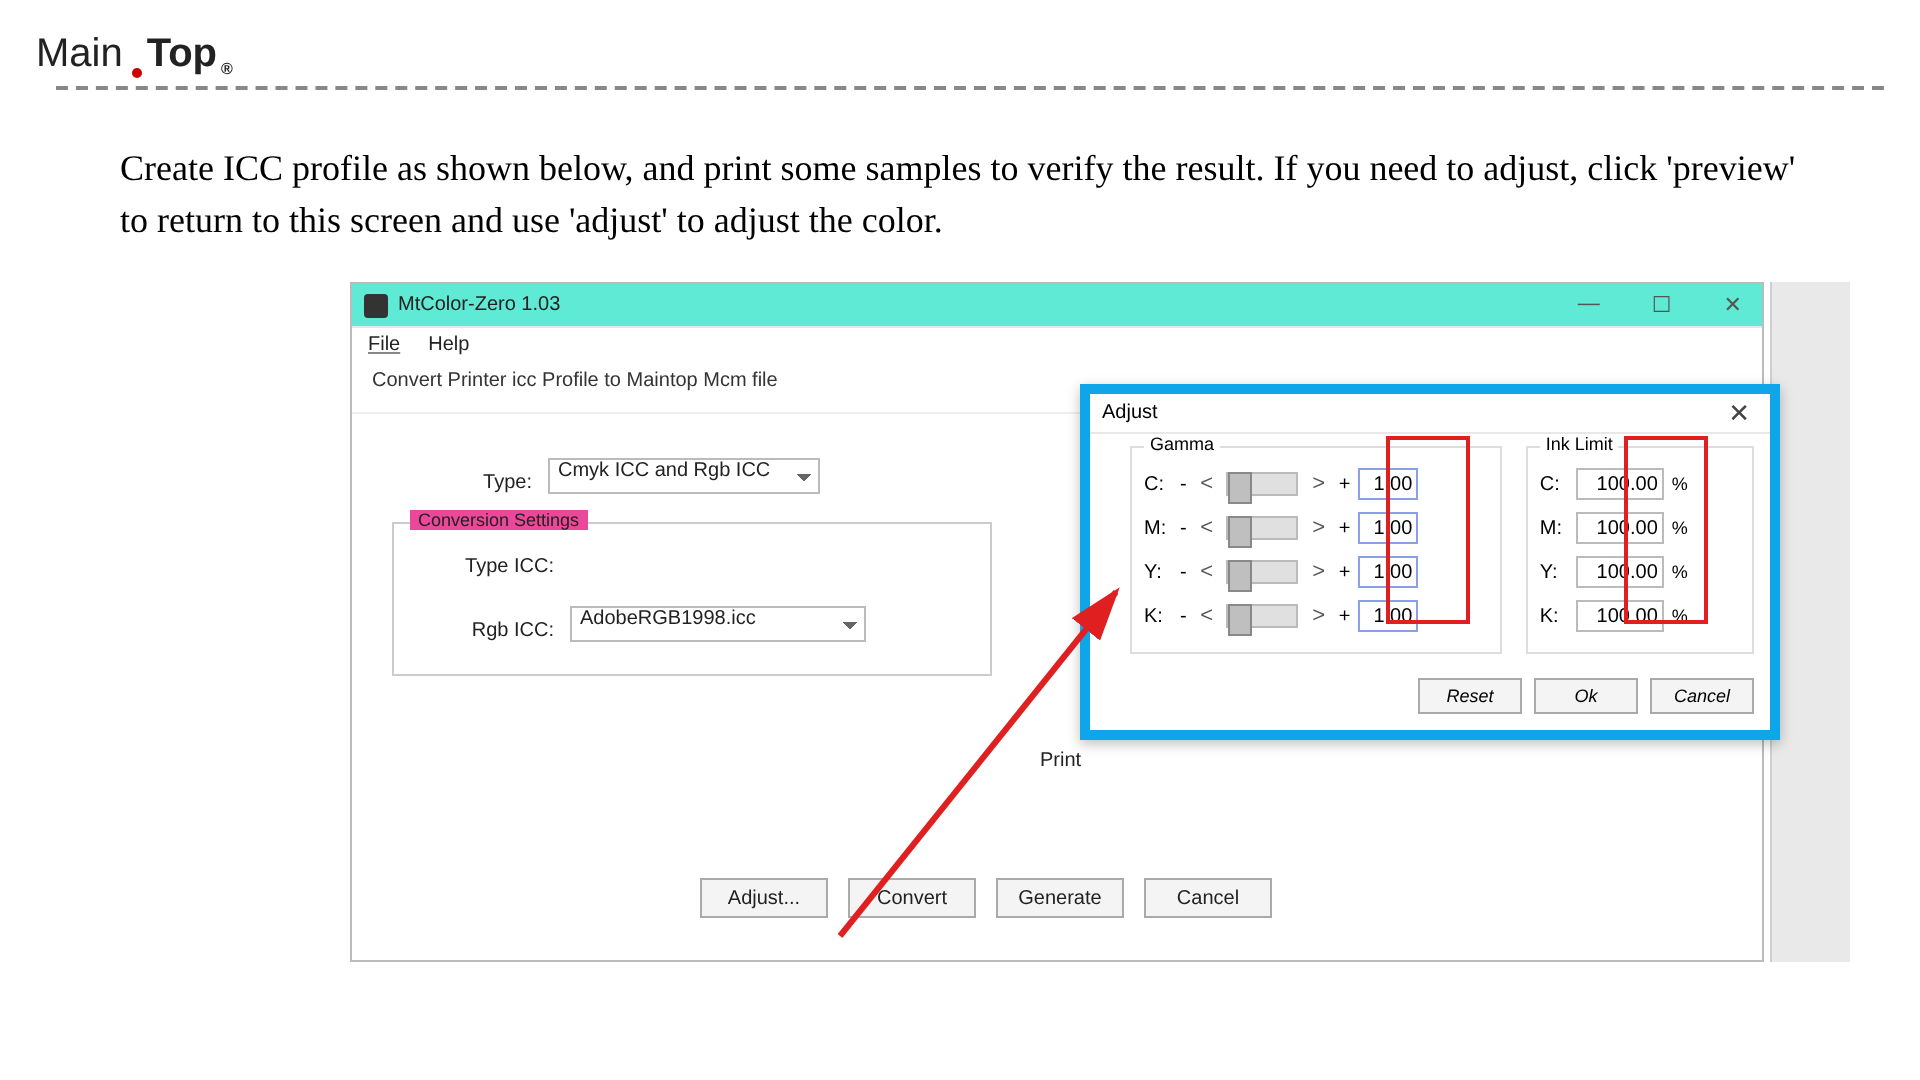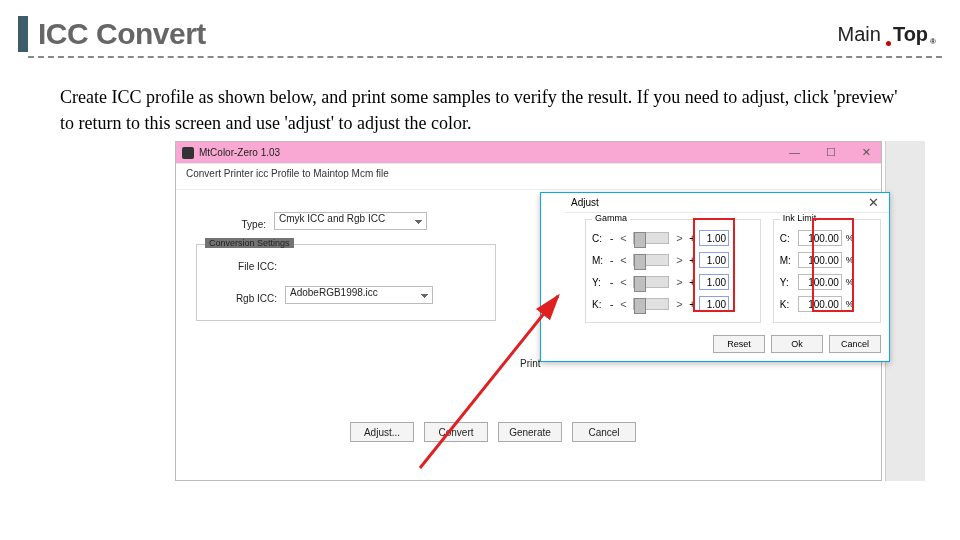--- a/index.html
+++ b/index.html
@@ -39,104 +39,99 @@
     left: 175px; top: 141px;
     width: 707px; height: 340px;
     background: #fff;
     border: 1px solid #bbb;
     font-size: 10px;
     color: #222;
   }
   .titlebar {
     display:flex; align-items:center; justify-content:space-between;
     height:22px; padding:0 4px 0 6px; border-bottom:1px solid #e6e6e6;
-    background:#f9a8d4;
+    background:#5eead4;
   }
   .titlebar .tleft { display:flex; align-items:center; gap:5px; }
   .tb-icon { width:12px; height:12px; background:#333; border-radius:2px; display:inline-block; }
   .winbtns { display:flex; gap:14px; color:#555; font-size:11px; }
   .winbtn { padding:2px 6px; }
   .menubar { display:flex; gap:14px; padding:3px 8px; font-size:10px; }
   .menubar span:first-child { text-decoration: underline; text-underline-offset:1px; text-decoration-color:#888;}
   .subtitle { padding:4px 10px 10px 10px; font-size:10px; color:#333; border-bottom:1px solid #eee;}
   .form-area { position:relative; padding: 16px 12px 12px 20px; height: 270px; }
 
   .row { display:flex; align-items:flex-end; margin: 6px 0; }
   .flabel { width: 70px; font-size:10px; text-align:right; margin-right:8px; color:#222;}
   select.combo, .combo {
     font-size:10px; height:18px; border:1px solid #bbb;
     background:#fff; padding:0 18px 0 4px; appearance:none;
     background-image: linear-gradient(45deg, transparent 50%, #666 50%), linear-gradient(135deg, #666 50%, transparent 50%);
     background-position: right 7px top 7px, right 3px top 7px;
     background-size: 4px 4px, 4px 4px;
     background-repeat: no-repeat;
   }
-  .combo.w1 { width: 153px; }
+  .combo.w1 { width: 136px; }
   .combo.w2 { width: 148px; }
 
   .group {
     border:1px solid #ccc; margin-top:14px; padding:10px 10px;
     position: relative; width: 300px;
   }
-  .group-title { position:absolute; top:-7px; left:8px; background:#737373; padding:0 4px; font-size:9px;}
+  .group-title { position:absolute; top:-7px; left:8px; background:#ec4899; padding:0 4px; font-size:9px;}
   .bottom-btns {
     position:absolute; left:174px; bottom:18px;
     display:flex; gap:10px;
   }
   .btn {
     min-width:64px; height:20px; font-size:10px; border:1px solid #aaa;
     background:#f4f4f4; display:flex; align-items:center; justify-content:center;
     padding: 0 8px;
   }
   .print-lbl { position:absolute; left:344px; bottom:91px; font-size:10px; }
 
   
   .dialog {
     position:absolute; left:540px; top:192px;
-    width:350px; background:#fff; border:1px solid #0ea5e9;
+    width:350px; background:#fff; border:5px solid #0ea5e9;
     box-shadow: 0 2px 6px rgba(0,0,0,0.25);
     font-size:10px;
-    padding-left:24px;
   }
   .dlg-title { display:flex; justify-content:space-between; align-items:center;
     height:20px; padding:0 6px; background:#fff; font-size:10px; border-bottom:1px solid #e8e8e8;}
   .dlg-close { font-size:13px; color:#444; padding:0 4px;}
   .dlg-body { display:flex; padding:6px 8px 8px 8px; gap:12px; }
   .col-g { width:196px; border:1px solid #ddd; padding:6px 6px; position:relative;margin-left:12px;}
   .col-i { width:120px; border:1px solid #ddd; padding:6px 6px; position:relative;}
   .col-title { position:absolute; top:-7px; left:6px; background:#fff; padding:0 3px; font-size:9px;}
   .srow { display:flex; align-items:center; gap:4px; height:20px; margin:2px 0;}
   .ch { width:14px; display:inline-block; }
   .arr { width:12px; text-align:center; font-size:11px; color:#555; }
   .slider { flex:0 0 36px; height:12px; background:#e0e0e0; border:1px solid #bbb; position:relative;}
   .slider::after{ content:""; position:absolute; left:0; top:-1px; width:10px; height:14px; background:#bfbfbf; border:1px solid #888;}
   .nbox { width:30px; height:16px; border:1px solid #8aa0e8; text-align:right; padding:0 2px; font-size:10px;}
   .nbox.plain { border-color:#bbb; }
   .pct { width:10px; font-size:9px; }
   .redbox { position:absolute; border:2px solid #e02020; }
   .redbox.r1 { left:693px; top:218px; width:42px; height:94px; }
   .redbox.r2 { left:812px; top:218px; width:42px; height:94px; }
   .dlg-btns { display:flex; justify-content:flex-end; gap:6px; padding:4px 8px 8px 8px;}
-  .dlg-btns .btn { min-width:52px; height:18px; font-size:9px;}
+  .dlg-btns .btn { min-width:52px; height:18px; font-size:9px;font-style:italic;}
 
   
   .arrow-svg { position:absolute; left:400px; top:288px; pointer-events:none; }
 
   
   .greystrip { position:absolute; left:885px; top:141px; width:40px; height:340px;
     background: #e9e9e9; border-left:1px solid #cfcfcf; }
 </style>
 </head>
 <body>
 
 <div class="slide-header">
-  <div class="title-wrap">
-    <div class="accent"></div>
-    <div class="title">ICC Convert</div>
-  </div>
   <div class="logo">
     <span class="thin">Main</span>
       <span class="dot"></span>
       <span>Top</span>
       <span class="rmark">®</span>
   </div>
 </div>
 <div class="hr"></div>
 
 <div class="body-text">Create ICC profile as shown below, and print some samples to verify the result. If you need to adjust, click 'preview' to return to this screen and use 'adjust' to adjust the color.</div>
@@ -148,32 +143,36 @@
     <div class="tleft">
       <span class="tb-icon"></span>
       <span>MtColor-Zero 1.03</span>
     </div>
     <div class="winbtns">
       <span class="winbtn">—</span>
       <span class="winbtn">☐</span>
       <span class="winbtn">✕</span>
     </div>
   </div>
+  <div class="menubar">
+    <span>File</span>
+    <span>Help</span>
+  </div>
   <div class="subtitle">Convert Printer icc Profile to Maintop Mcm file</div>
 
   <div class="form-area">
     <div class="row">
       <span class="flabel">Type:</span>
       <div class="combo w1">Cmyk ICC and Rgb ICC</div>
     </div>
 
     <div class="group">
       <span class="group-title">Conversion Settings</span>
       <div class="row">
-        <span class="flabel">File ICC:</span>
+        <span class="flabel">Type ICC:</span>
       </div>
       <div class="row" style="margin-top:14px">
         <span class="flabel">Rgb ICC:</span>
         <div class="combo w2">AdobeRGB1998.icc</div>
       </div>
     </div>
 
     <span class="print-lbl">Print</span>
 
     <div class="bottom-btns">

